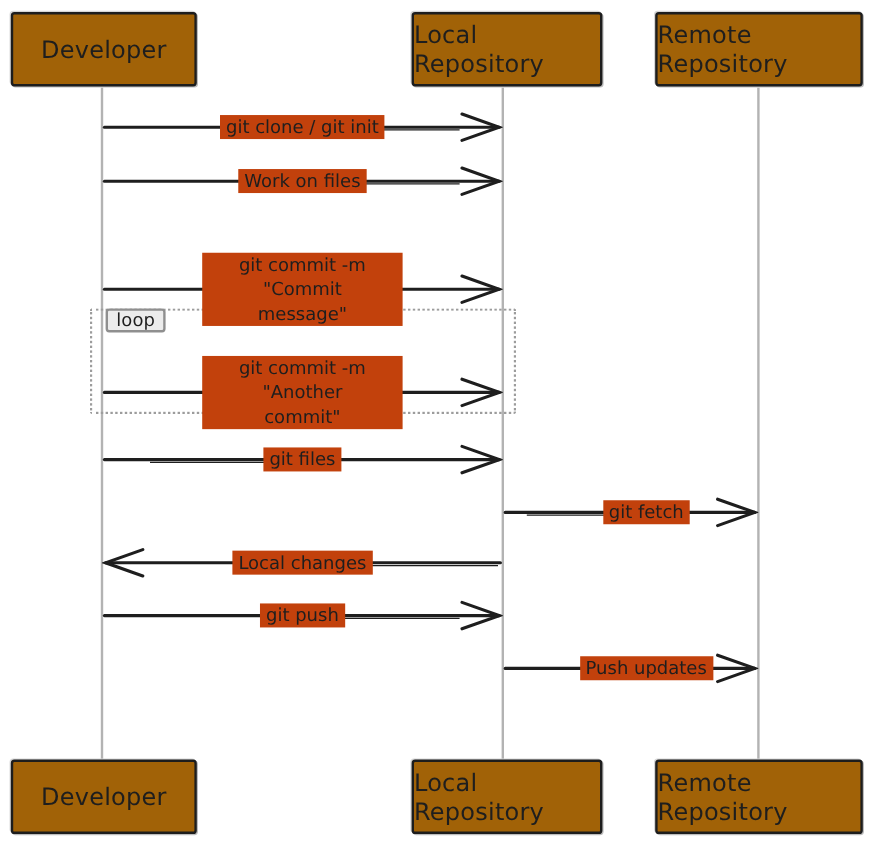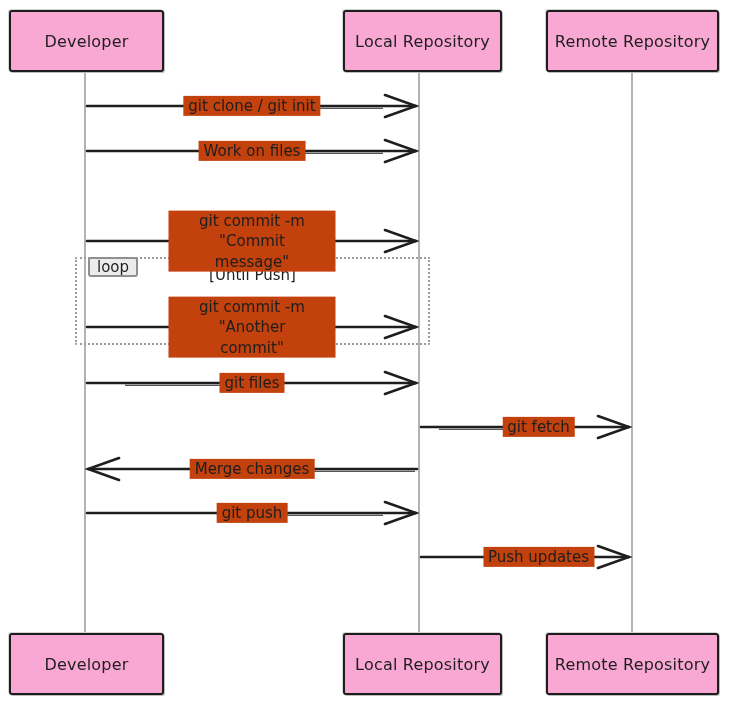--- a/index.html
+++ b/index.html
@@ -11,25 +11,25 @@
     color:#1e1e1e;
     overflow:hidden;
   }
   
   .lifeline{position:absolute;top:73px;height:560px;width:2px;background:#b3b3b3;z-index:0;}
   .ll-dev{left:84px;}
   .ll-local{left:418px;}
   .ll-remote{left:631px;}
   
   .actor{
-    position:absolute;height:58px;background:#f9a8d4;
+    position:absolute;height:58px;background:#a16207;
     border:2.5px solid #1d1d1d;border-radius:3px;
     box-shadow:1px 1px 0 #bdbdbd,-1px -1px 0 #d6d6d6;
     display:flex;align-items:center;justify-content:center;
-    font-size:16px;letter-spacing:0.2px;z-index:5;
+    font-size:20px;letter-spacing:0.2px;z-index:5;
   }
   .row-top{top:10px;}
   .row-bottom{top:633px;}
   .a-dev{left:9px;width:151px;}
   .a-local{left:343px;width:155px;}
   .a-remote{left:546px;width:169px;}
   
   .loop-frame{
     position:absolute;left:75px;top:257px;width:355px;height:88px;
     border:2px dotted #9c9c9c;border-radius:2px;z-index:1;box-sizing:border-box;
@@ -67,21 +67,20 @@
 <body>
 
 <div class="canvas">
 
   <div class="lifeline ll-dev"></div>
   <div class="lifeline ll-local"></div>
   <div class="lifeline ll-remote"></div>
 
   <div class="loop-frame"></div>
   <div class="loop-label">loop</div>
-  <div class="loop-condition">[Until Push]</div>
 
   <div class="msg m1 span-dev-local">
     <svg width="334" height="44">
       <path class="shaft" d="M2 22 L331 22"></path>
         <path class="echo" d="M165 24.3 L298 24.3"></path>
         <path class="head" d="M300 11 L331 22 L300 33"></path>
     </svg>
     <span class="msg-label">git clone / git init</span>
   </div>
 
@@ -130,21 +129,21 @@
     </svg>
     <span class="msg-label">git fetch</span>
   </div>
 
   <div class="msg m8 span-dev-local">
     <svg width="334" height="44">
       <path class="shaft" d="M3 22 L332 22"></path>
         <path class="echo" d="M200 24.3 L330 24.3"></path>
         <path class="head" d="M34 11 L3 22 L34 33"></path>
     </svg>
-    <span class="msg-label">Merge changes</span>
+    <span class="msg-label">Local changes</span>
   </div>
 
   <div class="msg m9 span-dev-local">
     <svg width="334" height="44">
       <path class="shaft" d="M2 22 L331 22"></path>
         <path class="echo" d="M165 24.3 L298 24.3"></path>
         <path class="head" d="M300 11 L331 22 L300 33"></path>
     </svg>
     <span class="msg-label">git push</span>
   </div>

